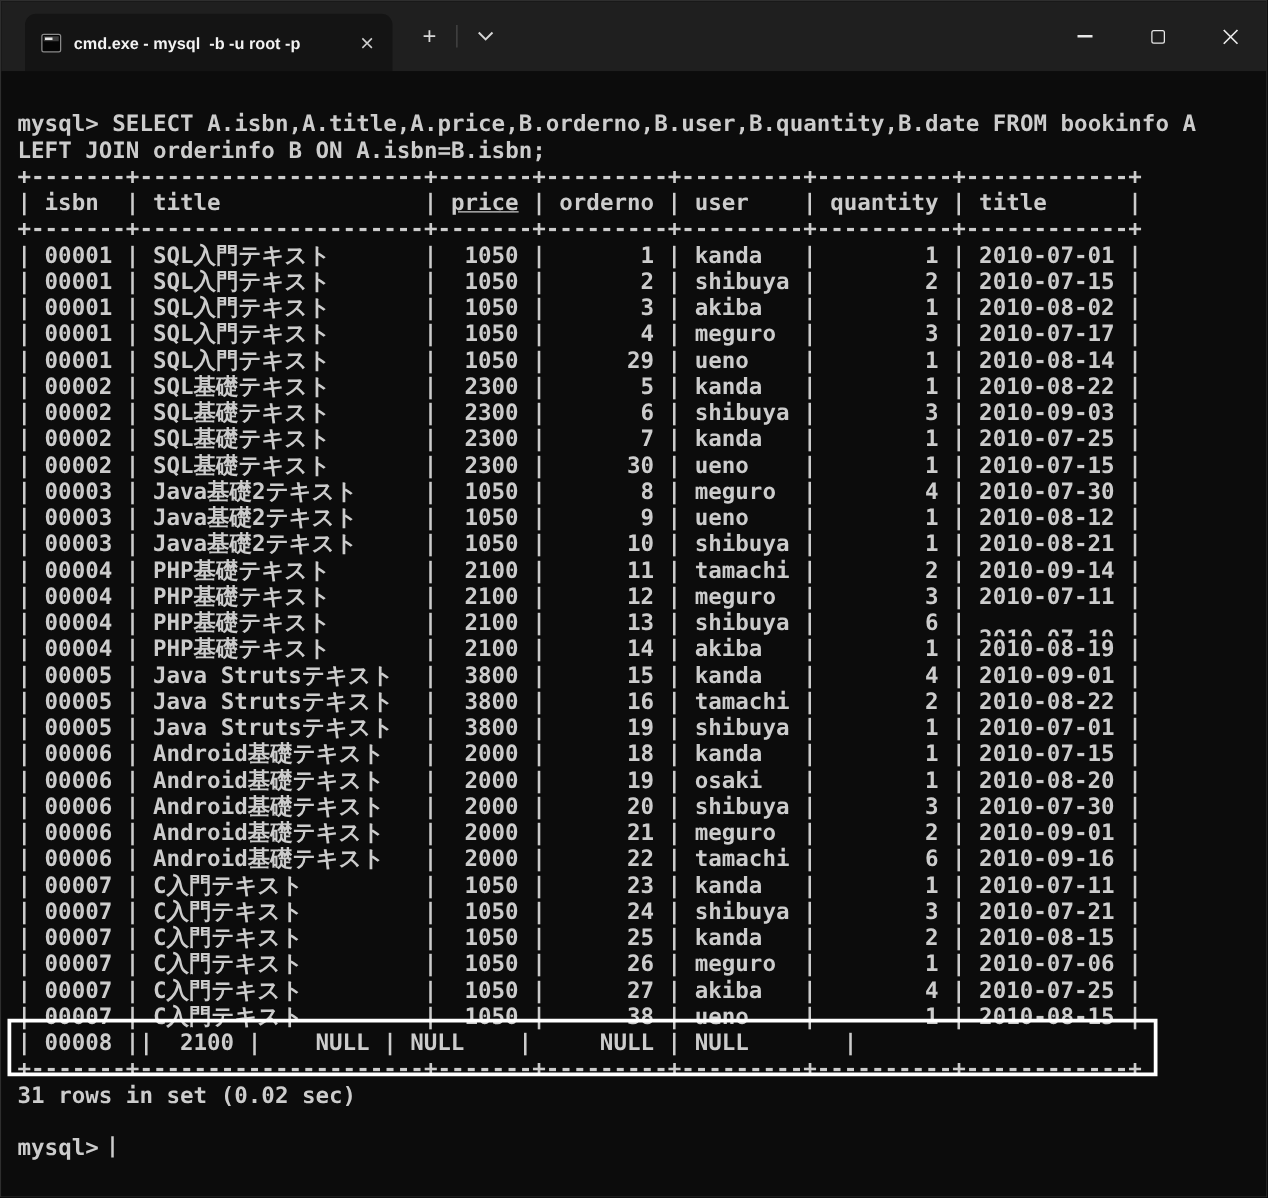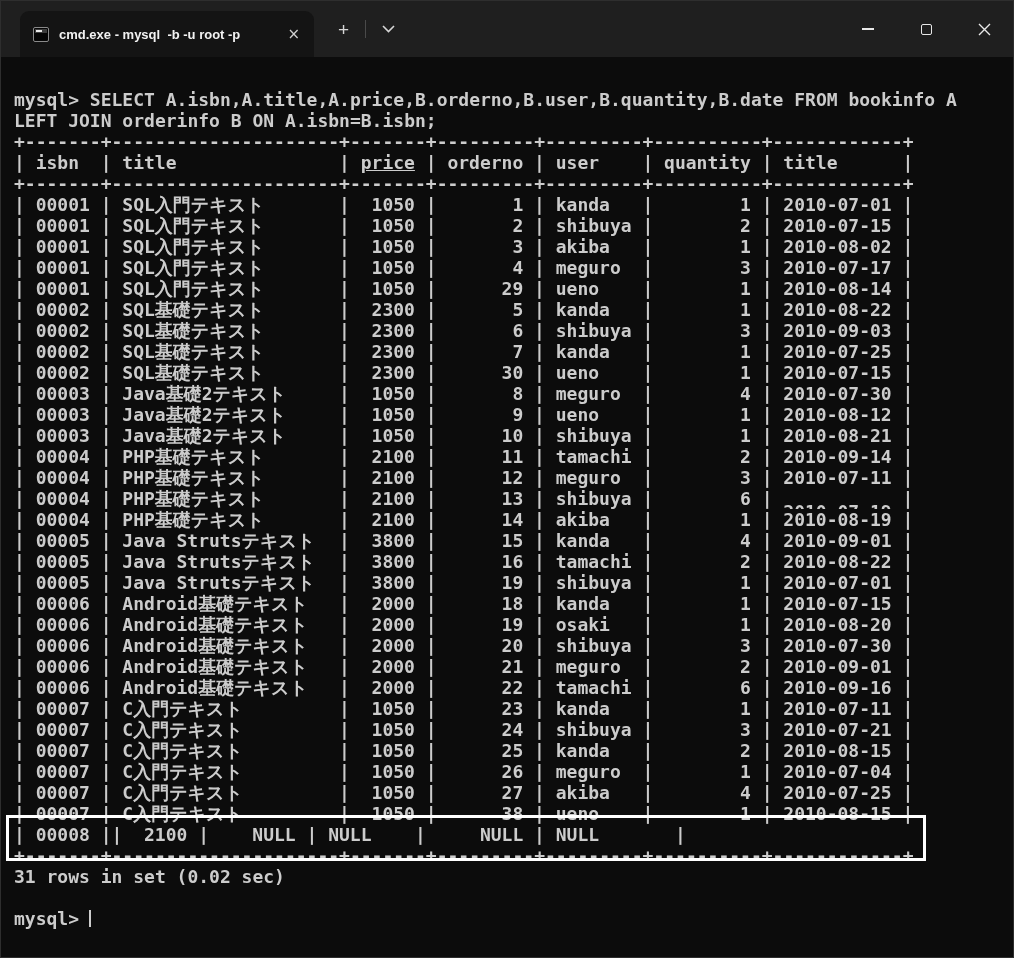--- a/index.html
+++ b/index.html
@@ -598,21 +598,21 @@
           <span class="cell" style="width: 21ch;">C入門テキスト</span>
           <span class="sep">|</span>
           <span class="cell right" style="width: 7ch;">1050</span>
           <span class="sep">|</span>
           <span class="cell right" style="width: 9ch;">26</span>
           <span class="sep">|</span>
           <span class="cell" style="width: 9ch;">meguro</span>
           <span class="sep">|</span>
           <span class="cell right" style="width: 10ch;">1</span>
           <span class="sep">|</span>
-          <span class="cell" style="width: 12ch;">2010-07-04</span>
+          <span class="cell" style="width: 12ch;">2010-07-06</span>
           <span class="sep">|</span>
         </div>
         <div class="trow">
           <span class="sep">|</span>
           <span class="cell" style="width: 7ch;">00007</span>
           <span class="sep">|</span>
           <span class="cell" style="width: 21ch;">C入門テキスト</span>
           <span class="sep">|</span>
           <span class="cell right" style="width: 7ch;">1050</span>
           <span class="sep">|</span>

